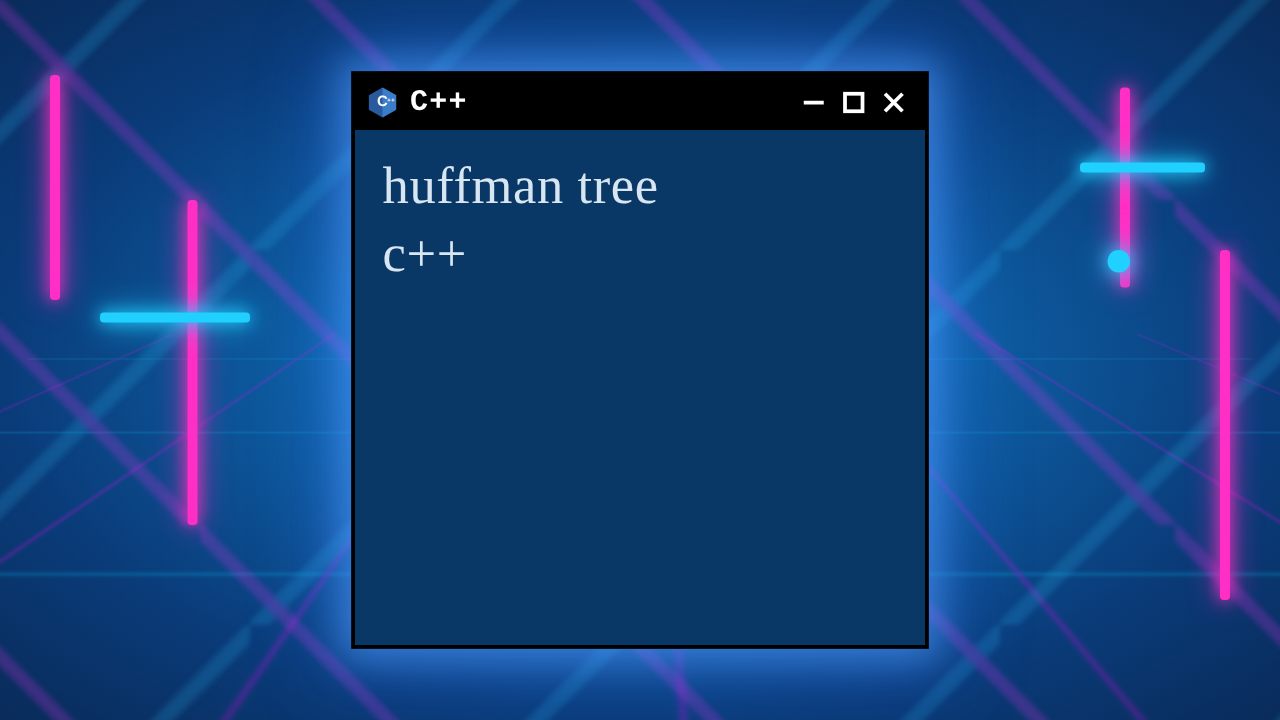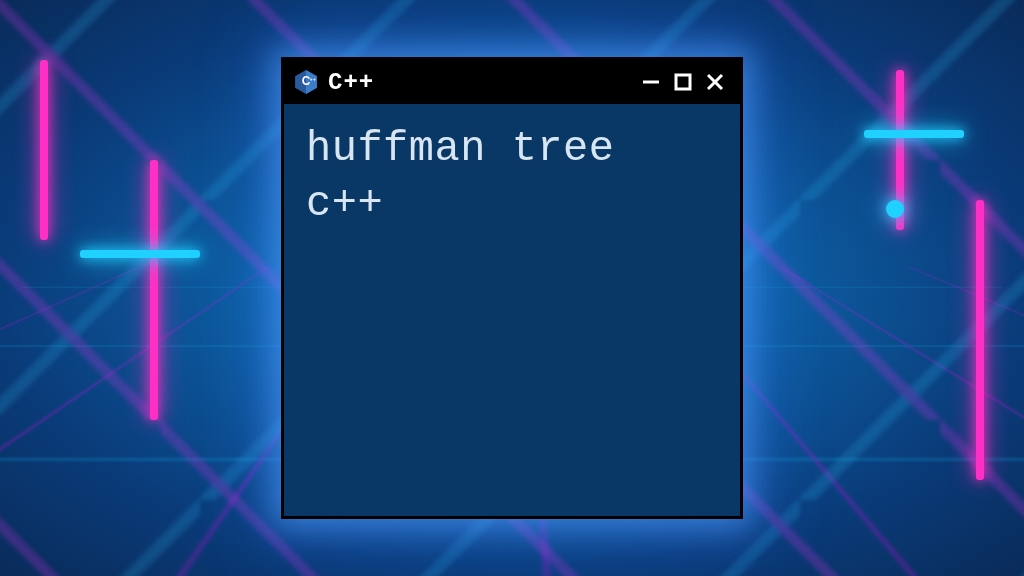--- a/index.html
+++ b/index.html
@@ -108,21 +108,21 @@
       color: #fff;
       display: flex;
       align-items: center;
       justify-content: center;
       cursor: pointer;
     }
     .win-btn svg { display: block; }
     .content {
       padding: 18px 22px;
       color: #d8e6f2;
-      font-family: Liberation Mono, monospace;
+      font-family: Liberation Serif, serif;
       font-size: 42px;
       line-height: 1.3;
       letter-spacing: 0.5px;
       word-break: break-word;
     }
   </style>
 </head>
 <body>
 
 <div class="bg-decoration"></div>

